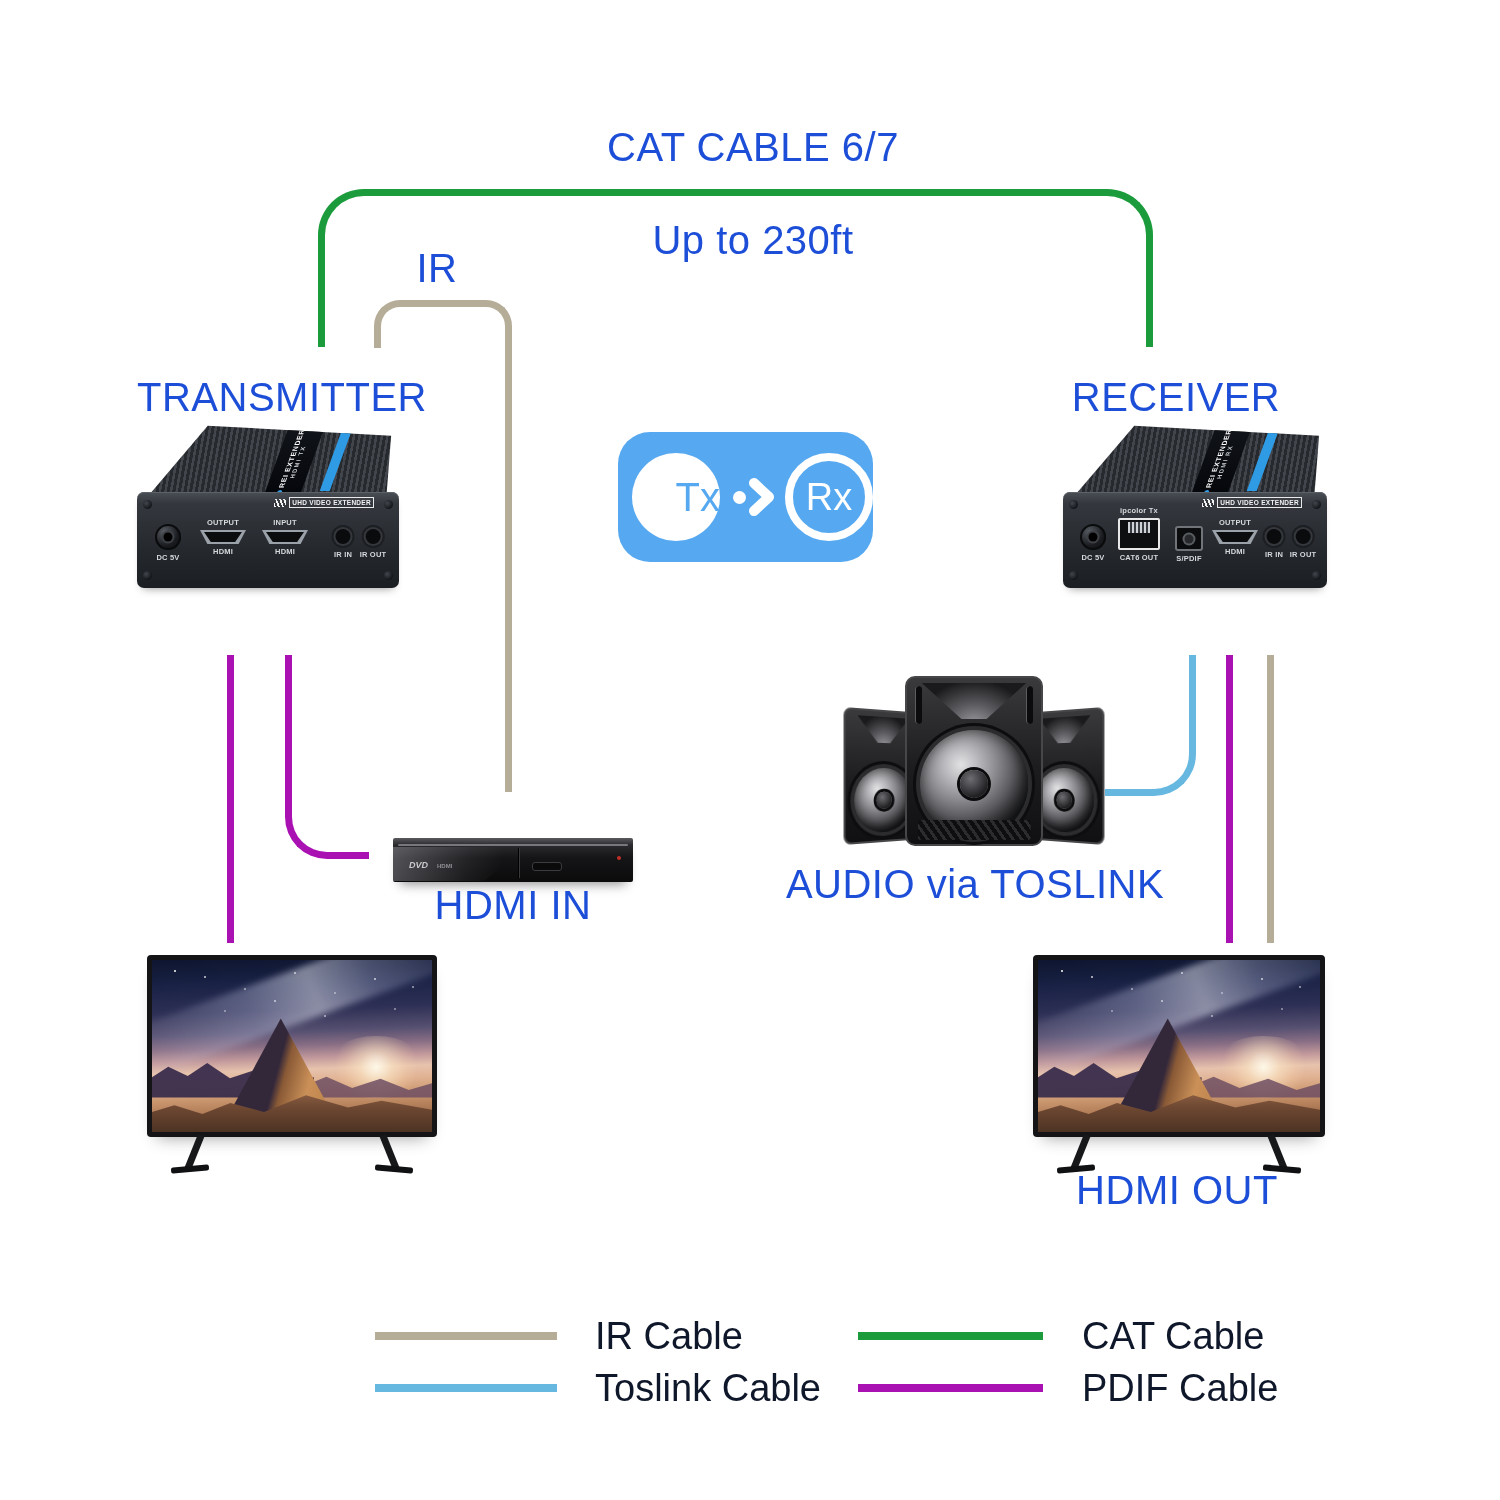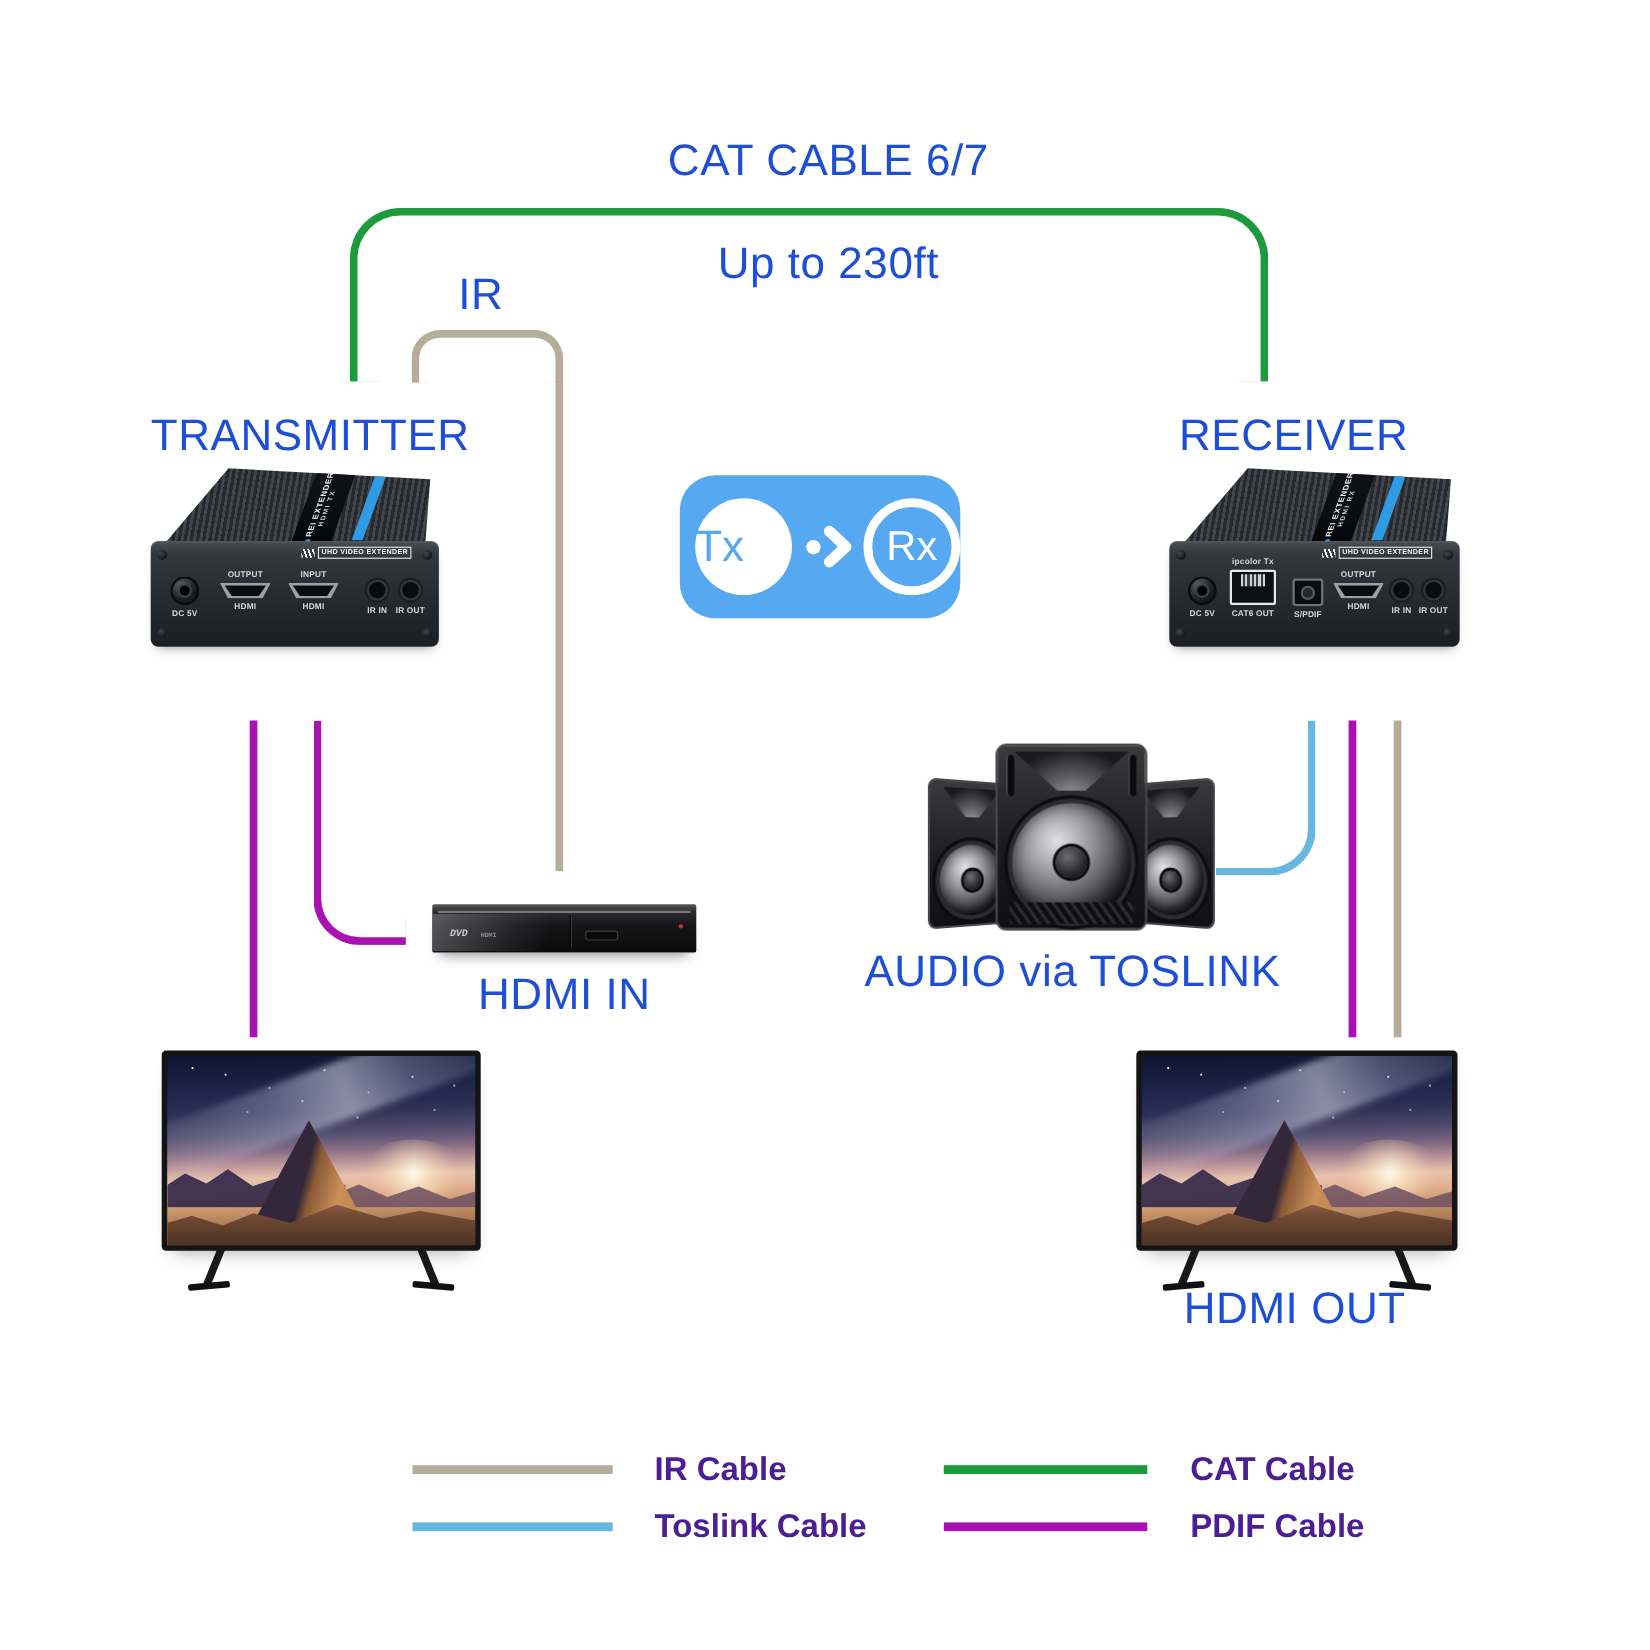--- a/index.html
+++ b/index.html
@@ -1,20 +1,20 @@
 <!DOCTYPE html>
 <html><head>
 <meta charset="utf-8">
 <style>
   html,body{margin:0;padding:0;background:#fff;}
   #canvas{position:relative;width:1500px;height:1500px;background:#ffffff;overflow:hidden;
           font-family:"Liberation Sans",sans-serif;color:#1c1c1c;}
   
   .biglabel{position:absolute;transform:translate(-50%,-50%);font-size:40px;color:#1d4ed8;white-space:nowrap;letter-spacing:.5px;}
-  .leglabel{position:absolute;transform:translateY(-50%);font-size:30px;color:#4c1d95;white-space:nowrap;font-weight:bold;}
+  .leglabel{position:absolute;transform:translateY(-50%);font-size:38px;color:#0f172a;white-space:nowrap;}
   
   .seg{position:absolute;background:var(--c,#999);}
   .elbow{position:absolute;border-style:solid;border-color:var(--c,#999);background:transparent;box-sizing:border-box;}
   #cat-arc{left:318px;top:189px;width:835px;height:158px;border-width:7px 7px 0 7px;border-radius:46px 46px 0 0;}
   #ir-arc{left:374px;top:300px;width:138px;height:48px;border-width:7px 7px 0 7px;border-radius:26px 26px 0 0;}
   #ir-drop{left:505px;top:346px;width:7px;height:446px;}
   #tx-hdmi-tv{left:227px;top:655px;width:7px;height:288px;}
   #tx-hdmi-dvd{left:285px;top:655px;width:84px;height:204px;border-width:0 0 7px 7px;border-radius:0 0 0 42px;}
   #rx-toslink{left:1105px;top:655px;width:91px;height:141px;border-width:0 7px 7px 0;border-radius:0 0 42px 0;}
   #rx-hdmi{left:1226px;top:655px;width:7px;height:288px;}
@@ -22,21 +22,21 @@
   
   .swatch{position:absolute;height:8px;background:var(--c,#999);}
   #sw-ir{left:375px;top:1332px;width:182px;}
   #sw-toslink{left:375px;top:1384px;width:182px;}
   #sw-cat{left:858px;top:1332px;width:185px;}
   #sw-hdmi{left:858px;top:1384px;width:185px;}
   
   #txrx-badge{position:absolute;left:618px;top:432px;width:255px;height:130px;border-radius:32px;
               background:var(--c,#56a9f0);display:flex;align-items:center;}
   .tx-circle{width:88px;height:88px;border-radius:50%;background:#fff;margin-left:14px;
-             display:flex;align-items:center;justify-content:flex-start;font-size:40px;color:var(--c,#56a9f0);}
+             display:flex;align-items:center;justify-content:flex-end;font-size:40px;color:var(--c,#56a9f0);}
   .arrow-dot{width:13px;height:13px;border-radius:50%;background:#fff;margin-left:13px;}
   .chev{margin-left:1px;}
   .rx-circle{width:88px;height:88px;border-radius:50%;border:8px solid #fff;box-sizing:border-box;margin-left:10px;
              display:flex;align-items:center;justify-content:center;font-size:38px;color:#fff;}
   
   .device{position:absolute;width:262px;height:164px;}
   #tx-device{left:137px;top:424px;}
   #rx-device{left:1063px;top:424px;width:264px;}
   .dev-top{position:absolute;left:0;top:0;width:100%;height:84px;
            clip-path:polygon(2% 94%,27% 2%,97% 14%,95% 94%);
@@ -70,23 +70,23 @@
   .ir-jack{width:15px;height:15px;border-radius:50%;background:#0a0b0c;
            box-shadow:0 0 0 2px #34383d,0 0 0 4px #1c1e22;margin:3px;}
   .rj45{width:38px;height:28px;background:#0e0f11;border:2px solid #e9e9ea;border-radius:2px;position:relative;}
   .rj45::before{content:"";position:absolute;left:50%;top:2px;transform:translateX(-50%);width:22px;height:11px;
                 background:repeating-linear-gradient(90deg,#cfd3d8 0 2px,#393c41 2px 4px);}
   .spdif{width:24px;height:21px;background:#0b0c0d;border:2px solid #71757a;border-radius:3px;position:relative;}
   .spdif::after{content:"";position:absolute;left:50%;top:50%;width:9px;height:9px;transform:translate(-50%,-50%);
                 border-radius:50%;background:#26282b;box-shadow:0 0 0 2px #585c60;}
   
   .dvd{position:absolute;left:393px;top:822px;width:240px;height:52px;}
-  .dvd-body{position:absolute;left:0;top:0;width:100%;height:44px;border-radius:2px;
+  .dvd-body{position:absolute;left:0;top:16px;width:100%;height:44px;border-radius:2px;
             background:linear-gradient(180deg,#5a5a5e 0%,#2b2b2e 16%,#151517 45%,#0b0b0c 100%);
-            box-shadow:0 9px 12px -7px rgba(0,0,0,.45);font-family:Liberation Mono, monospace;}
+            box-shadow:0 9px 12px -7px rgba(0,0,0,.45);}
   .dvd-sheen{position:absolute;left:0;top:9px;width:56%;height:34px;
              background:linear-gradient(100deg,rgba(160,160,168,.45),rgba(120,120,128,.15) 55%,transparent 80%);
              clip-path:polygon(0 0,100% 0,68% 100%,0 100%);}
   .dvd-logo{position:absolute;left:16px;top:22px;font-size:9px;font-weight:700;font-style:italic;color:#c9c9cc;}
   .dvd-logo2{position:absolute;left:44px;top:25px;font-size:6px;font-weight:700;color:#8e8e92;}
   .dvd-divider{position:absolute;left:52%;top:10px;width:1px;height:30px;background:#000;box-shadow:1px 0 0 #3a3a3e;}
   .dvd-slot{position:absolute;left:58%;top:24px;width:28px;height:7px;border-radius:3px;background:#0a0a0a;border:1px solid #3c3c40;}
   .dvd-led{position:absolute;right:12px;top:18px;width:4px;height:4px;border-radius:50%;background:#c03028;}
   .dvd-topline{position:absolute;left:2%;top:6px;width:96%;height:2px;background:#77777c;border-radius:1px;}
   

